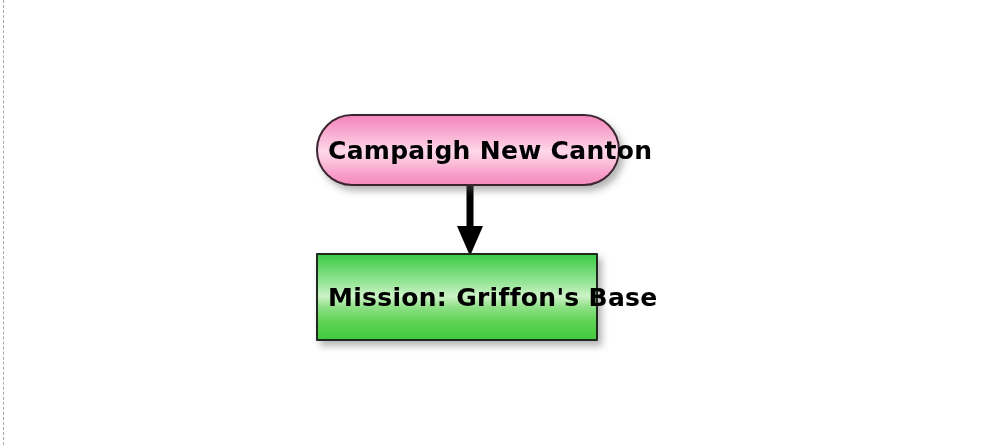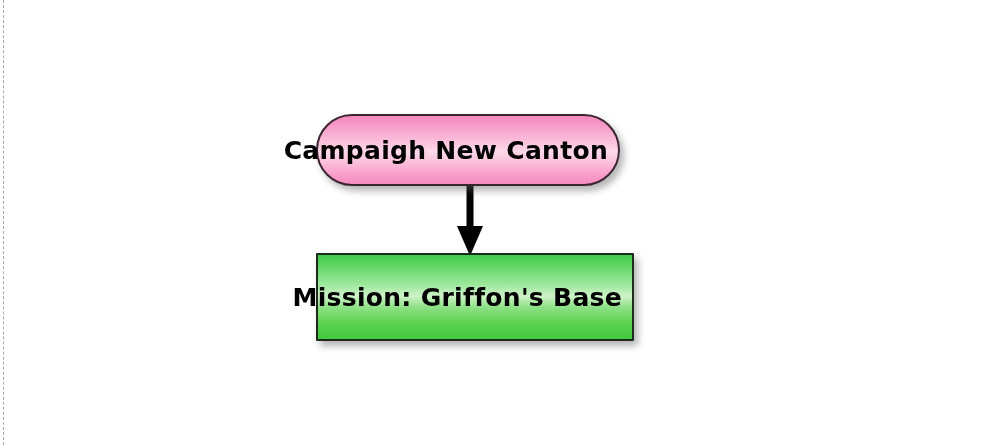--- a/index.html
+++ b/index.html
@@ -34,21 +34,21 @@
     height: 445px;
     border-left: 1px dashed #a8a8a8;
   }
 
   
   .node {
     position: absolute;
     box-sizing: border-box;
     display: flex;
     align-items: center;
-    justify-content: flex-end;
+    justify-content: flex-start;
     text-align: center;
     color: #000000;
     font-family: "DejaVu Sans", sans-serif;
     font-weight: 700;
     letter-spacing: 0.3px;
     white-space: nowrap;
   }
 
   
   .node-campaign {
@@ -67,21 +67,21 @@
         #fabcd8 70%,
         #f79ac8 88%,
         #f58ec0 100%);
     box-shadow: 4px 5px 7px rgba(90, 90, 90, 0.45);
   }
 
   
   .node-mission {
     left: 316px;
     top: 253px;
-    width: 318px;
+    width: 282px;
     height: 88px;
     border: 2px solid #1d2a1d;
     border-radius: 1px;
     font-size: 25px;
     background: linear-gradient(to bottom,
         #3fca4a 0%,
         #59d45f 10%,
         #9ae79a 34%,
         #cdf2c7 49%,
         #8ee086 62%,

